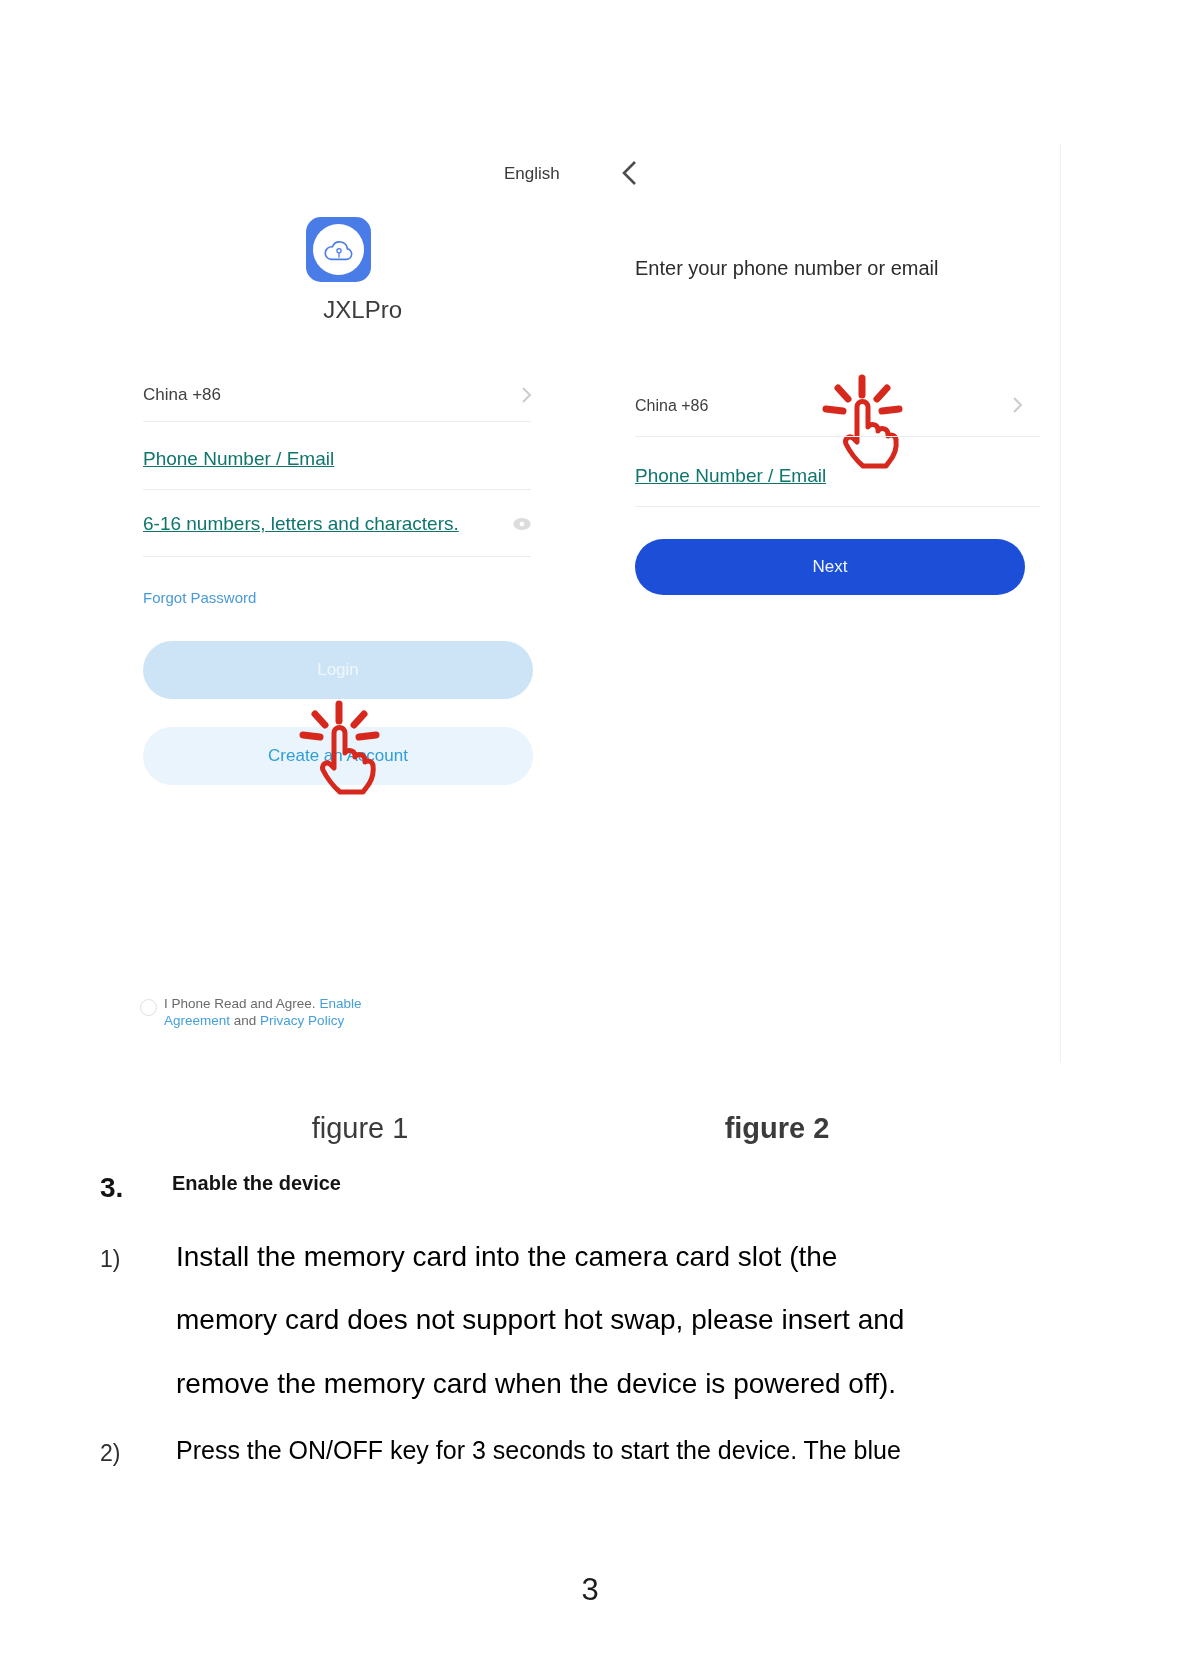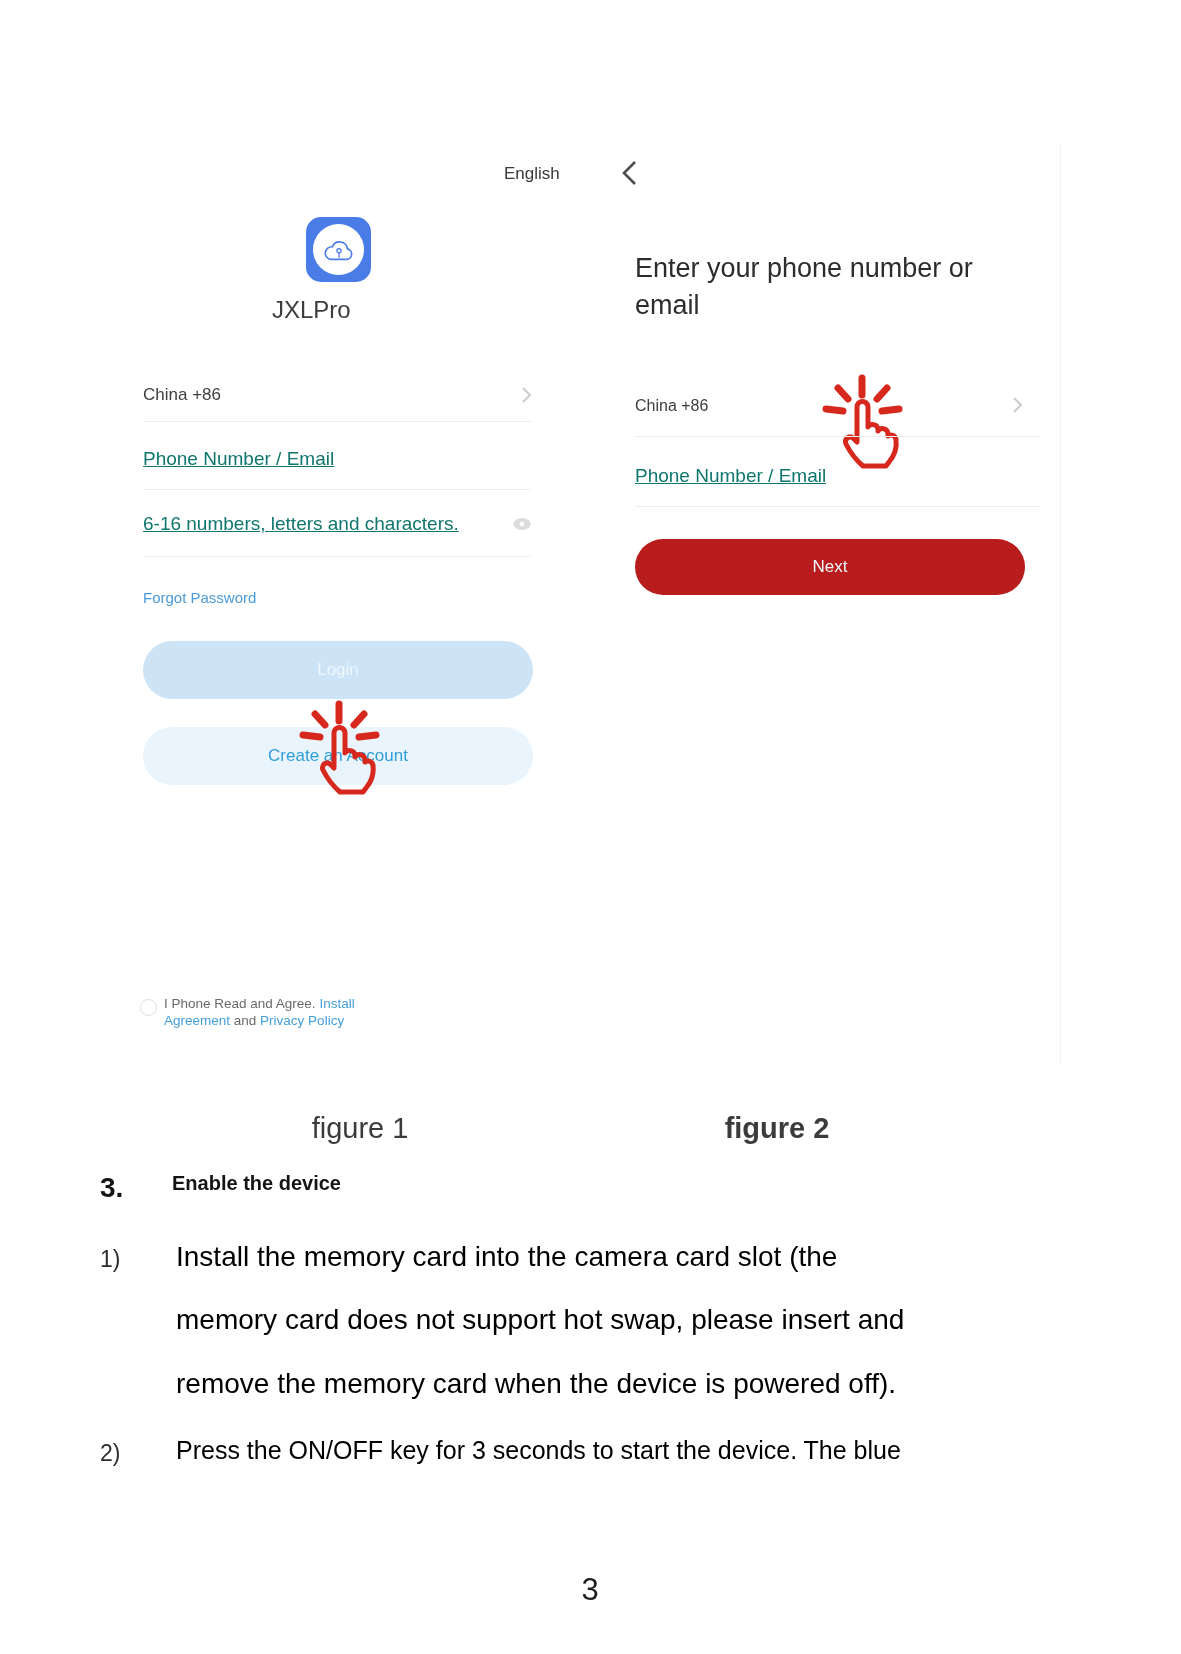--- a/index.html
+++ b/index.html
@@ -18,40 +18,40 @@
   
   .lang-label { left:504px; top:164px; font-size:17px; color:#3a3a3a; }
   .app-icon {
     left:306px; top:217px; width:65px; height:65px; border-radius:15px;
     background:#4a7ce8; display:flex; align-items:center; justify-content:center;
   }
   .app-icon-circle {
     width:51px; height:51px; border-radius:50%; background:#ffffff;
     display:flex; align-items:center; justify-content:center;
   }
-  .app-name { left:272px; top:296px; width:130px; text-align:left; font-size:24px; color:#3c3c3c; }
+  .app-name { left:272px; top:296px; width:130px; text-align:right; font-size:24px; color:#3c3c3c; }
   .country-row-l { left:143px; top:382px; width:390px; height:26px; display:flex; justify-content:space-between; align-items:center; cursor:pointer; }
   .ph-phone-l { left:143px; top:448px; width:360px; }
   .pw-row { left:143px; top:513px; width:390px; display:flex; justify-content:space-between; align-items:center; }
   .forgot { left:143px; top:589px; font-size:15px; color:#4a9ad8; cursor:pointer; }
   .btn {
     position:absolute; border-radius:29px; display:flex; align-items:center; justify-content:center;
     font-size:17px; cursor:pointer;
   }
   .btn-login { left:143px; top:641px; width:390px; height:58px; background:#cde4f7; color:#eef7fd; }
   .btn-create { left:143px; top:727px; width:390px; height:58px; background:#eaf4fc; color:#2e9ed9; }
-  .btn-next { left:635px; top:539px; width:390px; height:56px; background:#b91c1c; color:#eef7fd; border-radius:28px; }
+  .btn-next { left:635px; top:539px; width:390px; height:56px; background:#1d4ed8; color:#eef7fd; border-radius:28px; }
   .agree-wrap { left:140px; top:995px; width:280px; display:flex; gap:7px; }
   .agree-check { width:15px; height:15px; border:1.5px solid #dedede; border-radius:50%; margin-top:4px; flex:0 0 auto; cursor:pointer; }
   .agree-text { font-size:13.5px; line-height:17px; color:#6a6a6a; }
   .agree-text a { color:#45a0da; text-decoration:none; cursor:pointer; }
 
   
   .back-chev { left:618px; top:158px; width:22px; height:30px; cursor:pointer; }
-  .fig2-heading { left:635px; top:250px; width:400px; font-size:27px; line-height:37px; color:#2c2c2c; font-weight:500; }
+  .fig2-heading { left:635px; top:250px; width:400px; font-size:20px; line-height:37px; color:#2c2c2c; font-weight:500; }
   .country-row-r { left:635px; top:393px; width:390px; height:26px; display:flex; align-items:center; cursor:pointer; }
   .country-row-r .row-label { font-size:16px; }
   .chev-r2 { left:1010px; top:395px; }
   .ph-phone-r { left:635px; top:465px; width:360px; }
   .vline { left:1060px; top:143px; width:1px; height:919px; background:#f0f1f4; }
 
   
   .tap-icon { width:92px; height:106px; pointer-events:none; }
   .tap-1 { left:293px; top:697px; }
   .tap-2 { left:816px; top:371px; }
@@ -123,21 +123,21 @@
       <line x1="27" y1="40" x2="10" y2="38"></line>
       <line x1="66" y1="40" x2="83" y2="38"></line>
     </g>
     <path d="M41 58 V36 a5.5 5.5 0 0 1 11 0 v20 a5.5 5.5 0 0 1 10 2 l0 2 a5.5 5.5 0 0 1 10 3 l0 2 a5 5 0 0 1 8 4 c1 8 -2 16 -7 22 l-3 4 h-23 c-7 -6 -13 -14 -17 -22 c-2 -5 3 -9 7 -6 l4 4 z" fill="none" stroke="#d7281d" stroke-width="5" stroke-linejoin="round" stroke-linecap="round"></path>
   </svg>
 
   <div class="abs agree-wrap">
     <div class="agree-check"></div>
     <div class="agree-text">
       <span>I Phone Read and Agree.</span>
-      <a>Install</a><br>
+      <a>Enable</a><br>
       <a>Agreement</a>
       <span>and</span>
       <a>Privacy Policy</a>
     </div>
   </div>
 
   <svg class="abs back-chev" viewBox="0 0 22 30">
     <polyline points="17,4 6,15 17,26" fill="none" stroke="#4d4d4d" stroke-width="2.6"></polyline>
   </svg>
 

